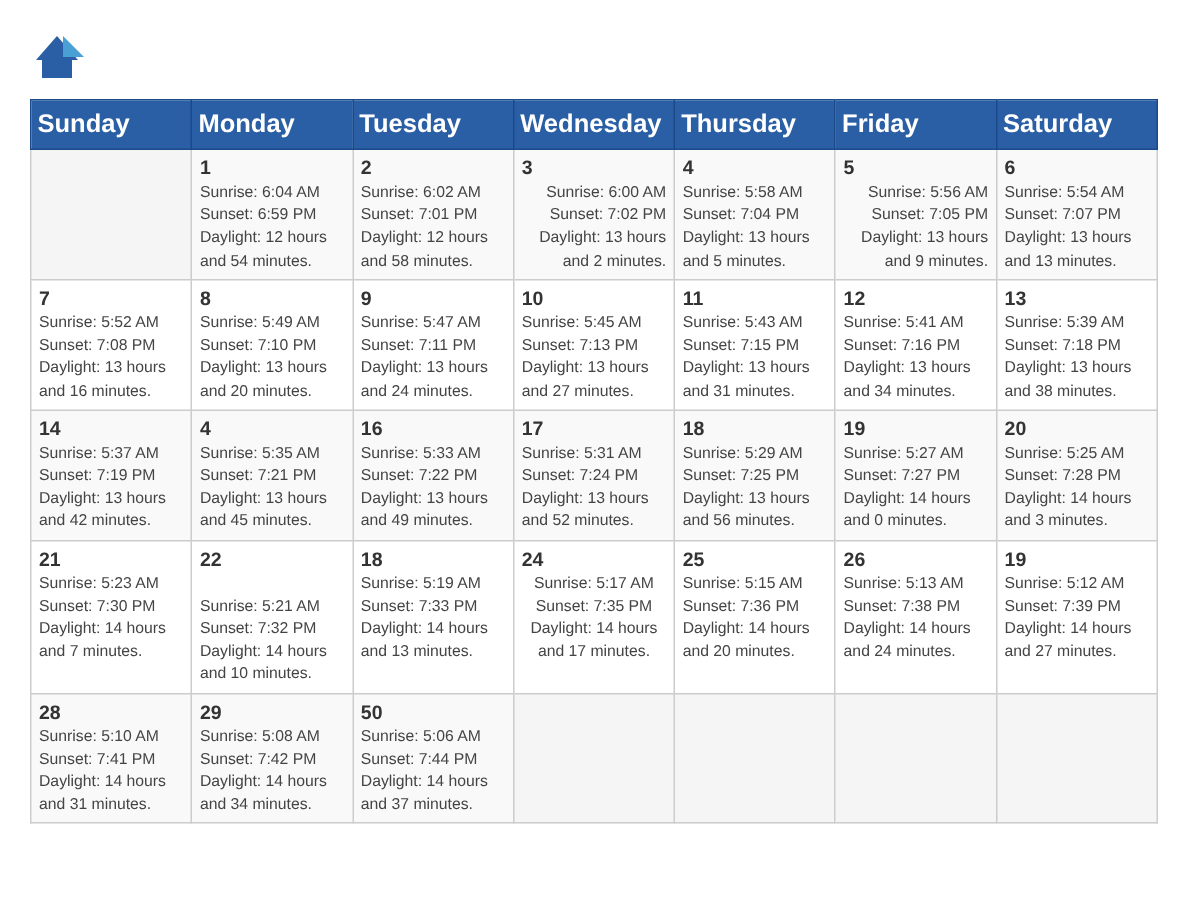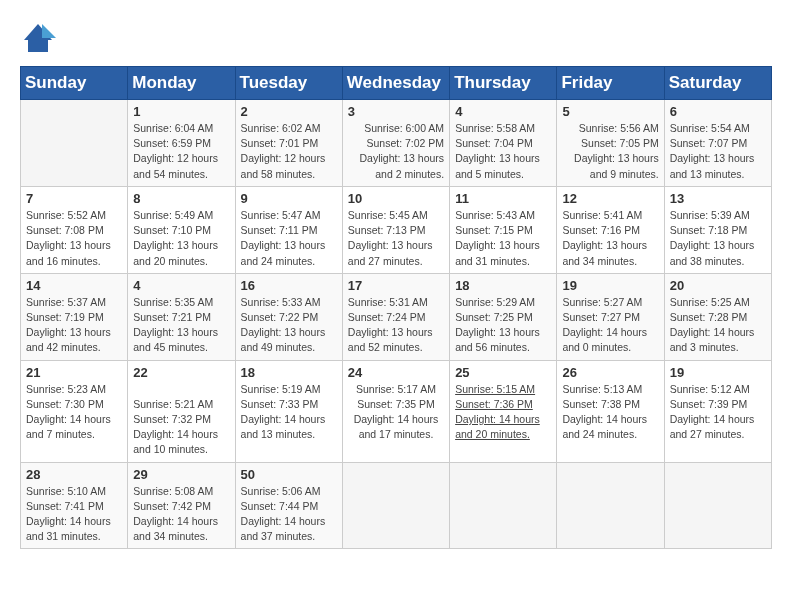--- a/index.html
+++ b/index.html
@@ -289,21 +289,21 @@
         </td>
         <td>
           <span class="day-number">24</span>
           <div class="day-info" style="white-space: pre-line; text-align: center;">Sunrise: 5:17 AM
 Sunset: 7:35 PM
 Daylight: 14 hours
 and 17 minutes.</div>
         </td>
         <td>
           <span class="day-number">25</span>
-          <div class="day-info" style="white-space: pre-line; text-decoration: underline;">Sunrise: 5:15 AM
+          <div class="day-info" style="white-space: pre-line;">Sunrise: 5:15 AM
 Sunset: 7:36 PM
 Daylight: 14 hours
 and 20 minutes.</div>
         </td>
         <td>
           <span class="day-number">26</span>
           <div class="day-info" style="white-space: pre-line;">Sunrise: 5:13 AM
 Sunset: 7:38 PM
 Daylight: 14 hours
 and 24 minutes.</div>

